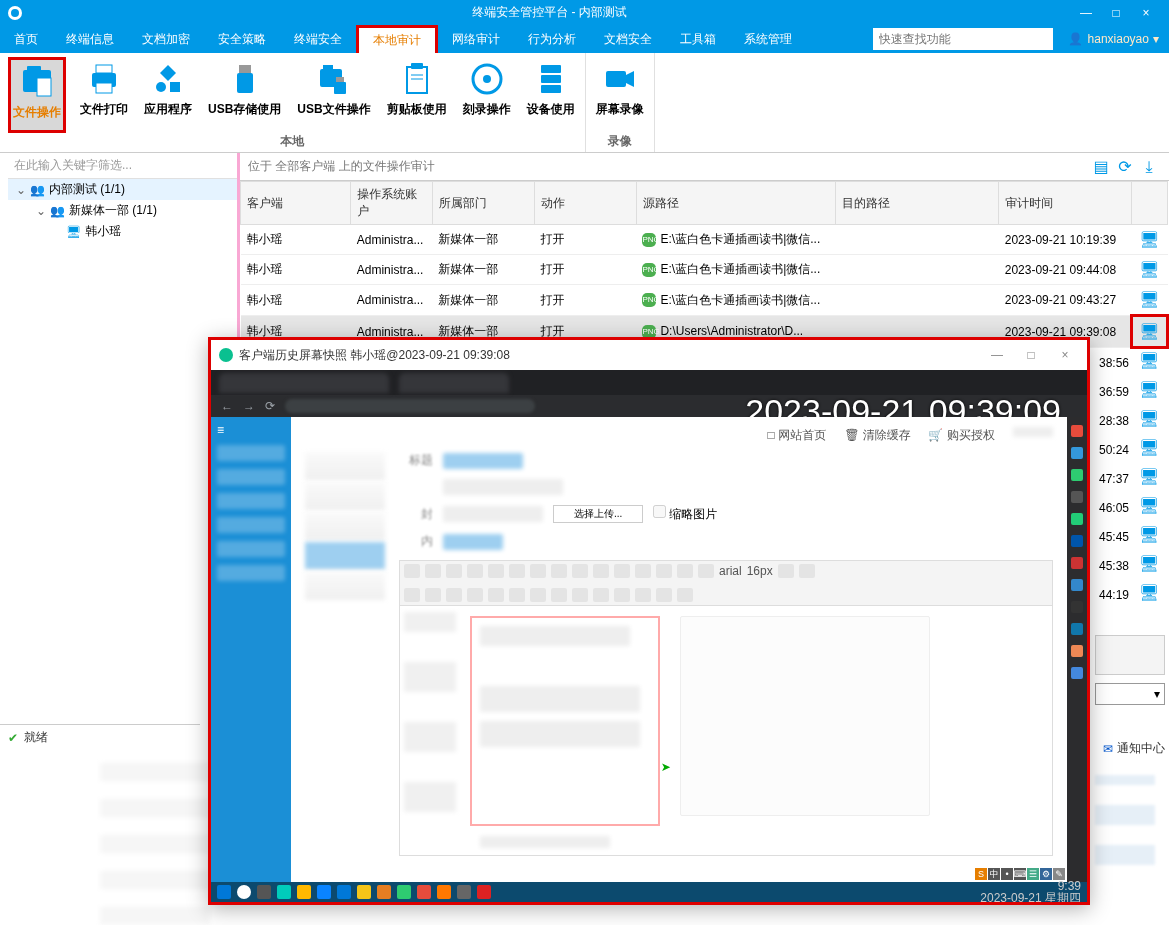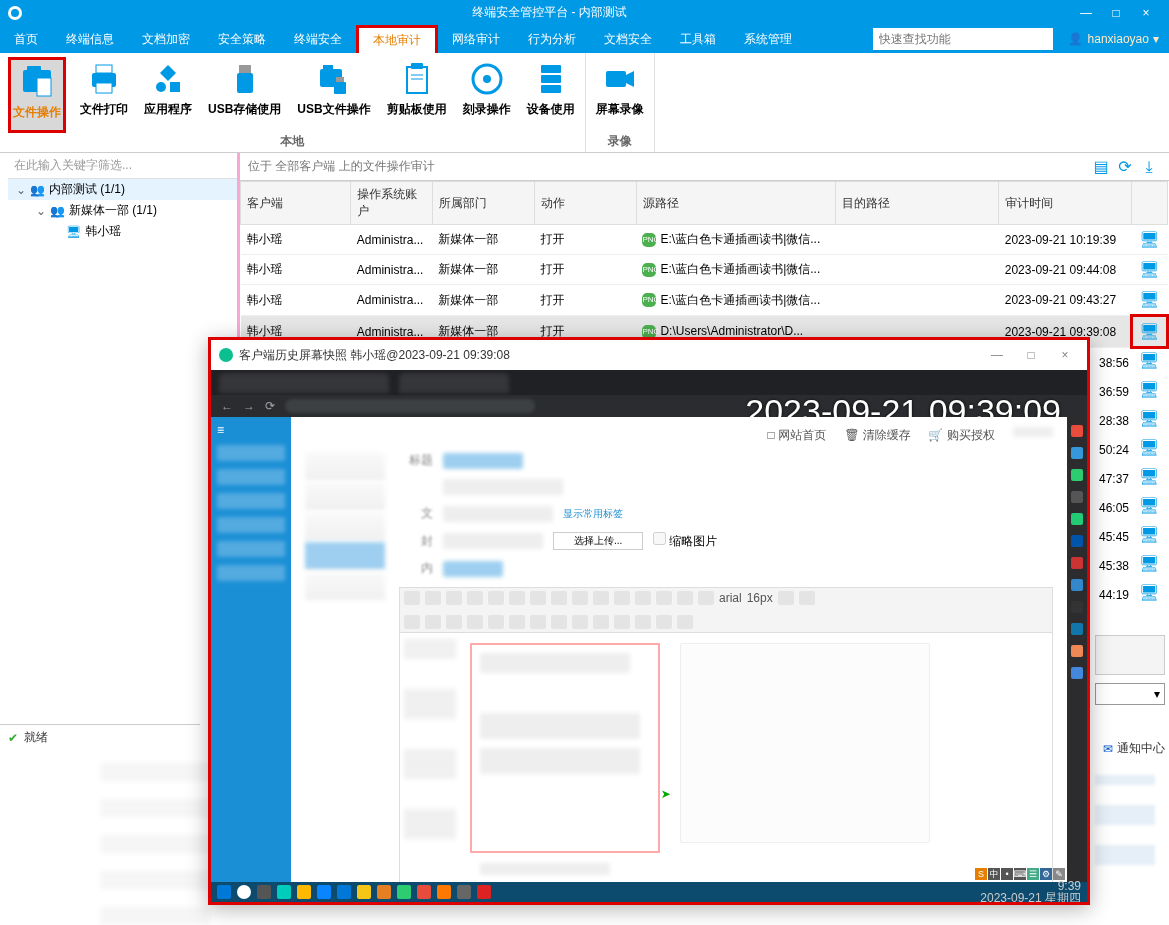--- a/index.html
+++ b/index.html
@@ -444,25 +444,20 @@
         <div class="form">
           <div class="row">
               <div class="lbl">标题</div>
               <div class="val" style="width:80px;background:#9ecff0"></div>
             </div>
           <div class="row">
               <div class="lbl"></div>
               <div class="val" style="width:120px"></div>
             </div>
           <div class="row">
-              <div class="lbl">文</div>
-              <div class="val" style="width:110px"></div>
-              <span style="color:#1b8fd6;font-size:10px">显示常用标签</span>
-            </div>
-          <div class="row">
               <div class="lbl">封</div>
               <div class="val" style="width:100px"></div>
               <span style="border:1px solid #ccc;padding:1px 20px;font-size:10px">选择上传...</span>
               <span style="font-size:10px"><input type="checkbox" disabled="" style=""> <span>缩略图片</span></span>
             </div>
           <div class="row">
               <div class="lbl">内</div>
               <div class="val" style="width:60px;background:#9ecff0"></div>
             </div>
           <div class="editor-toolbar">

